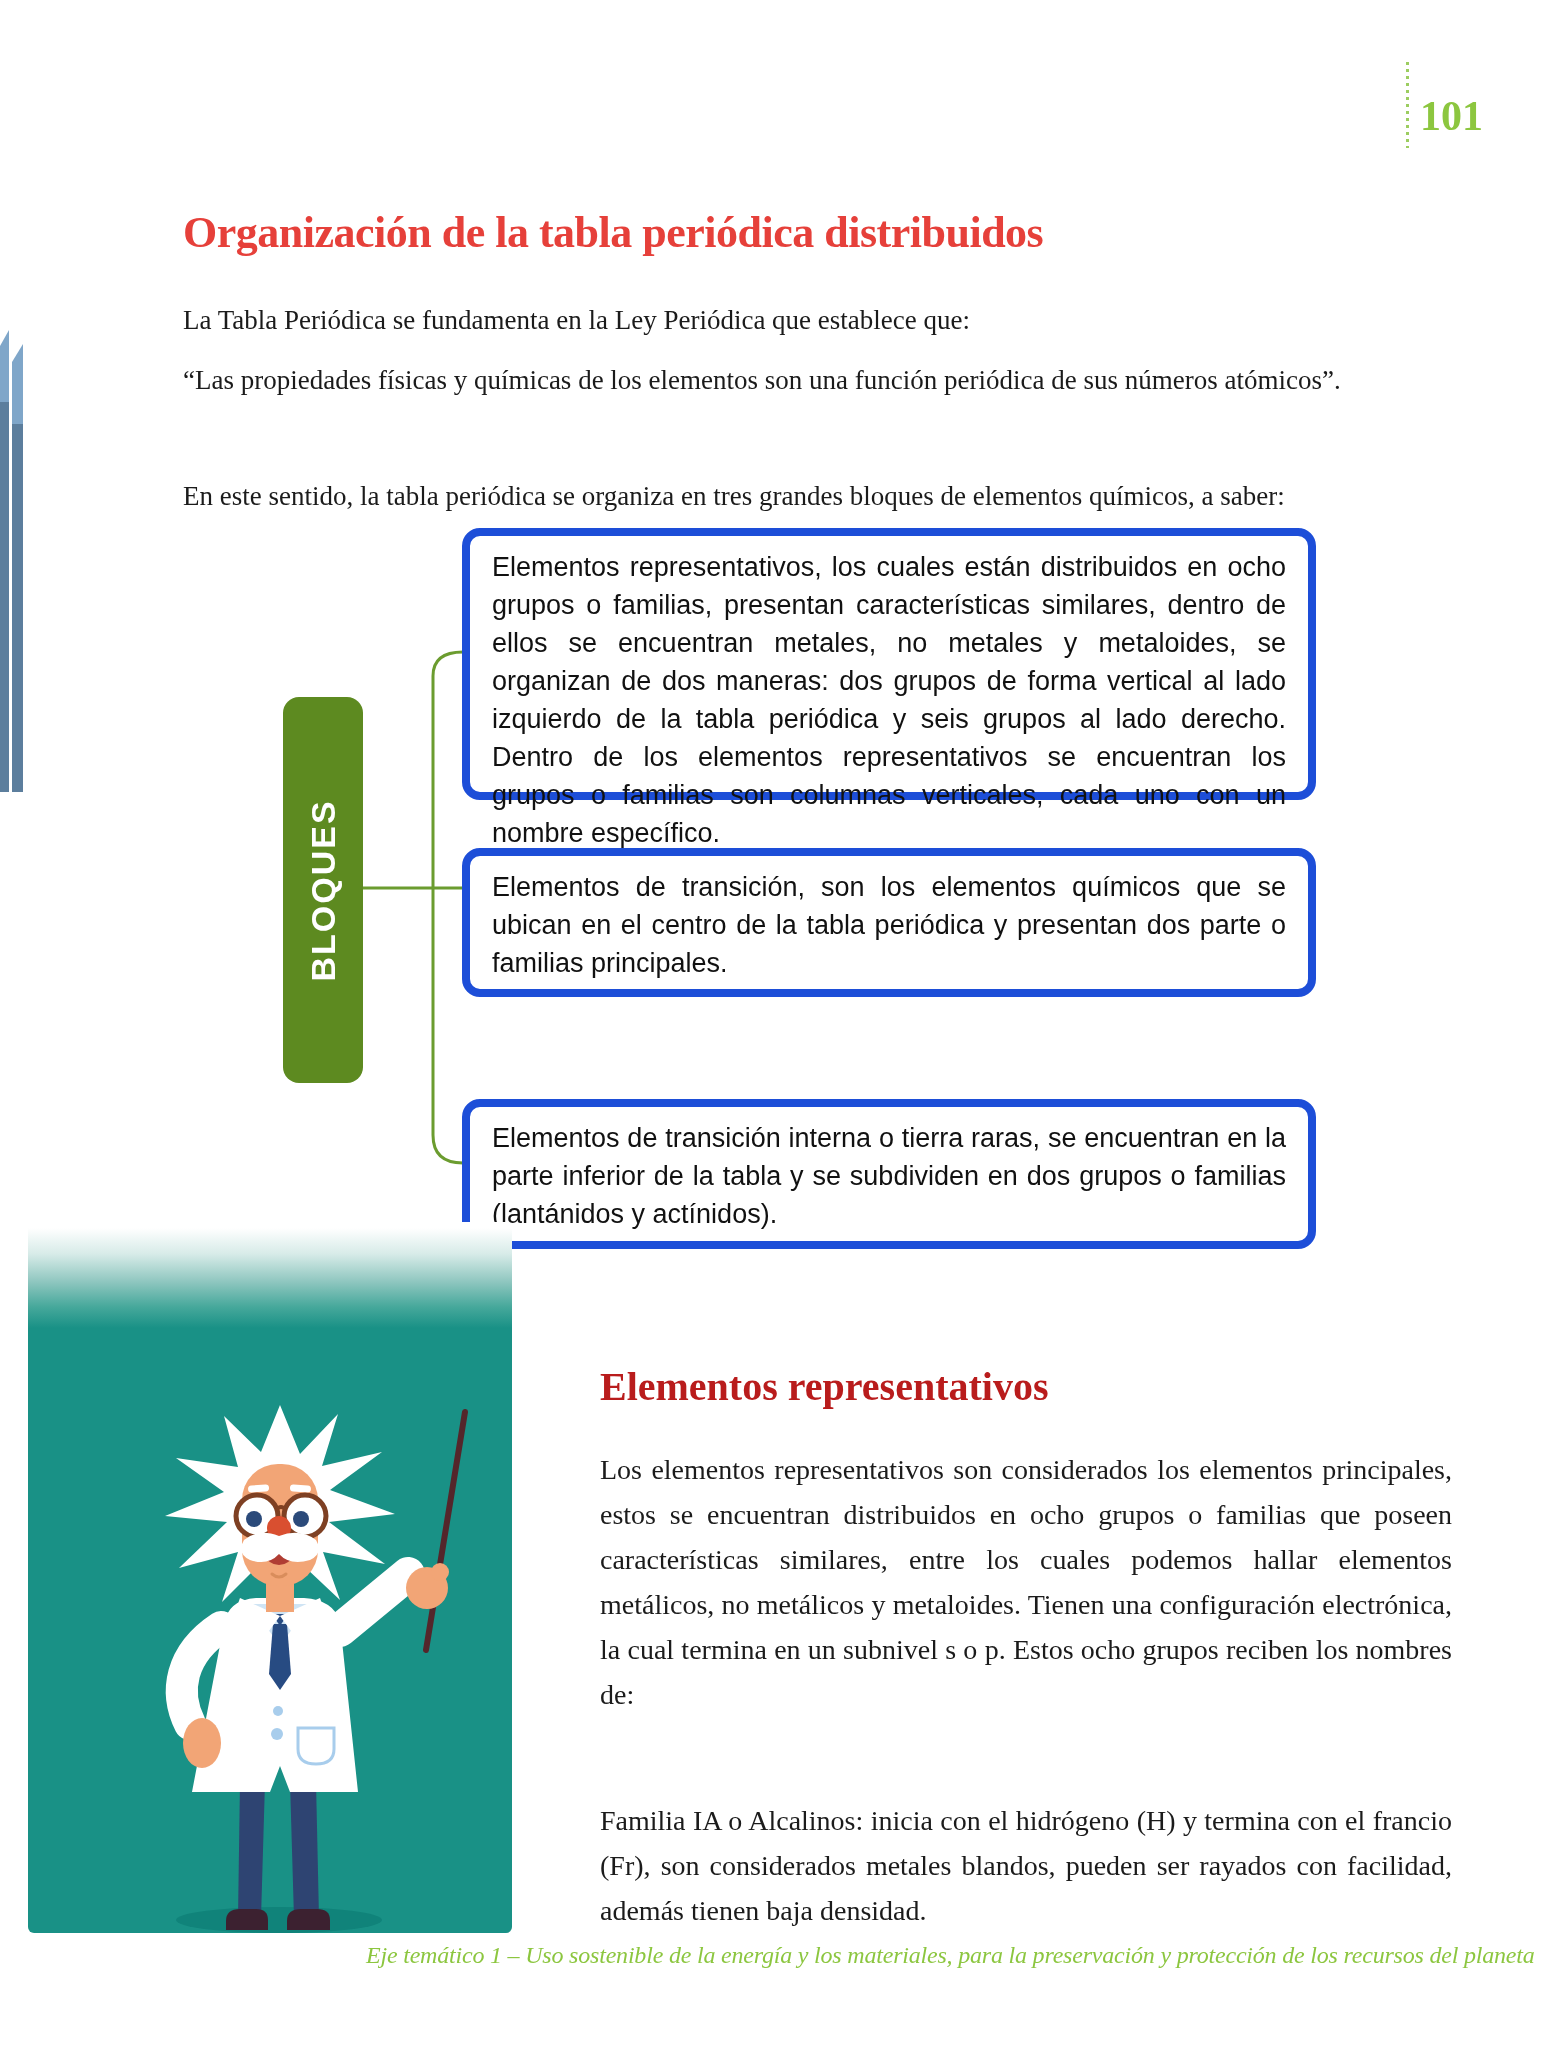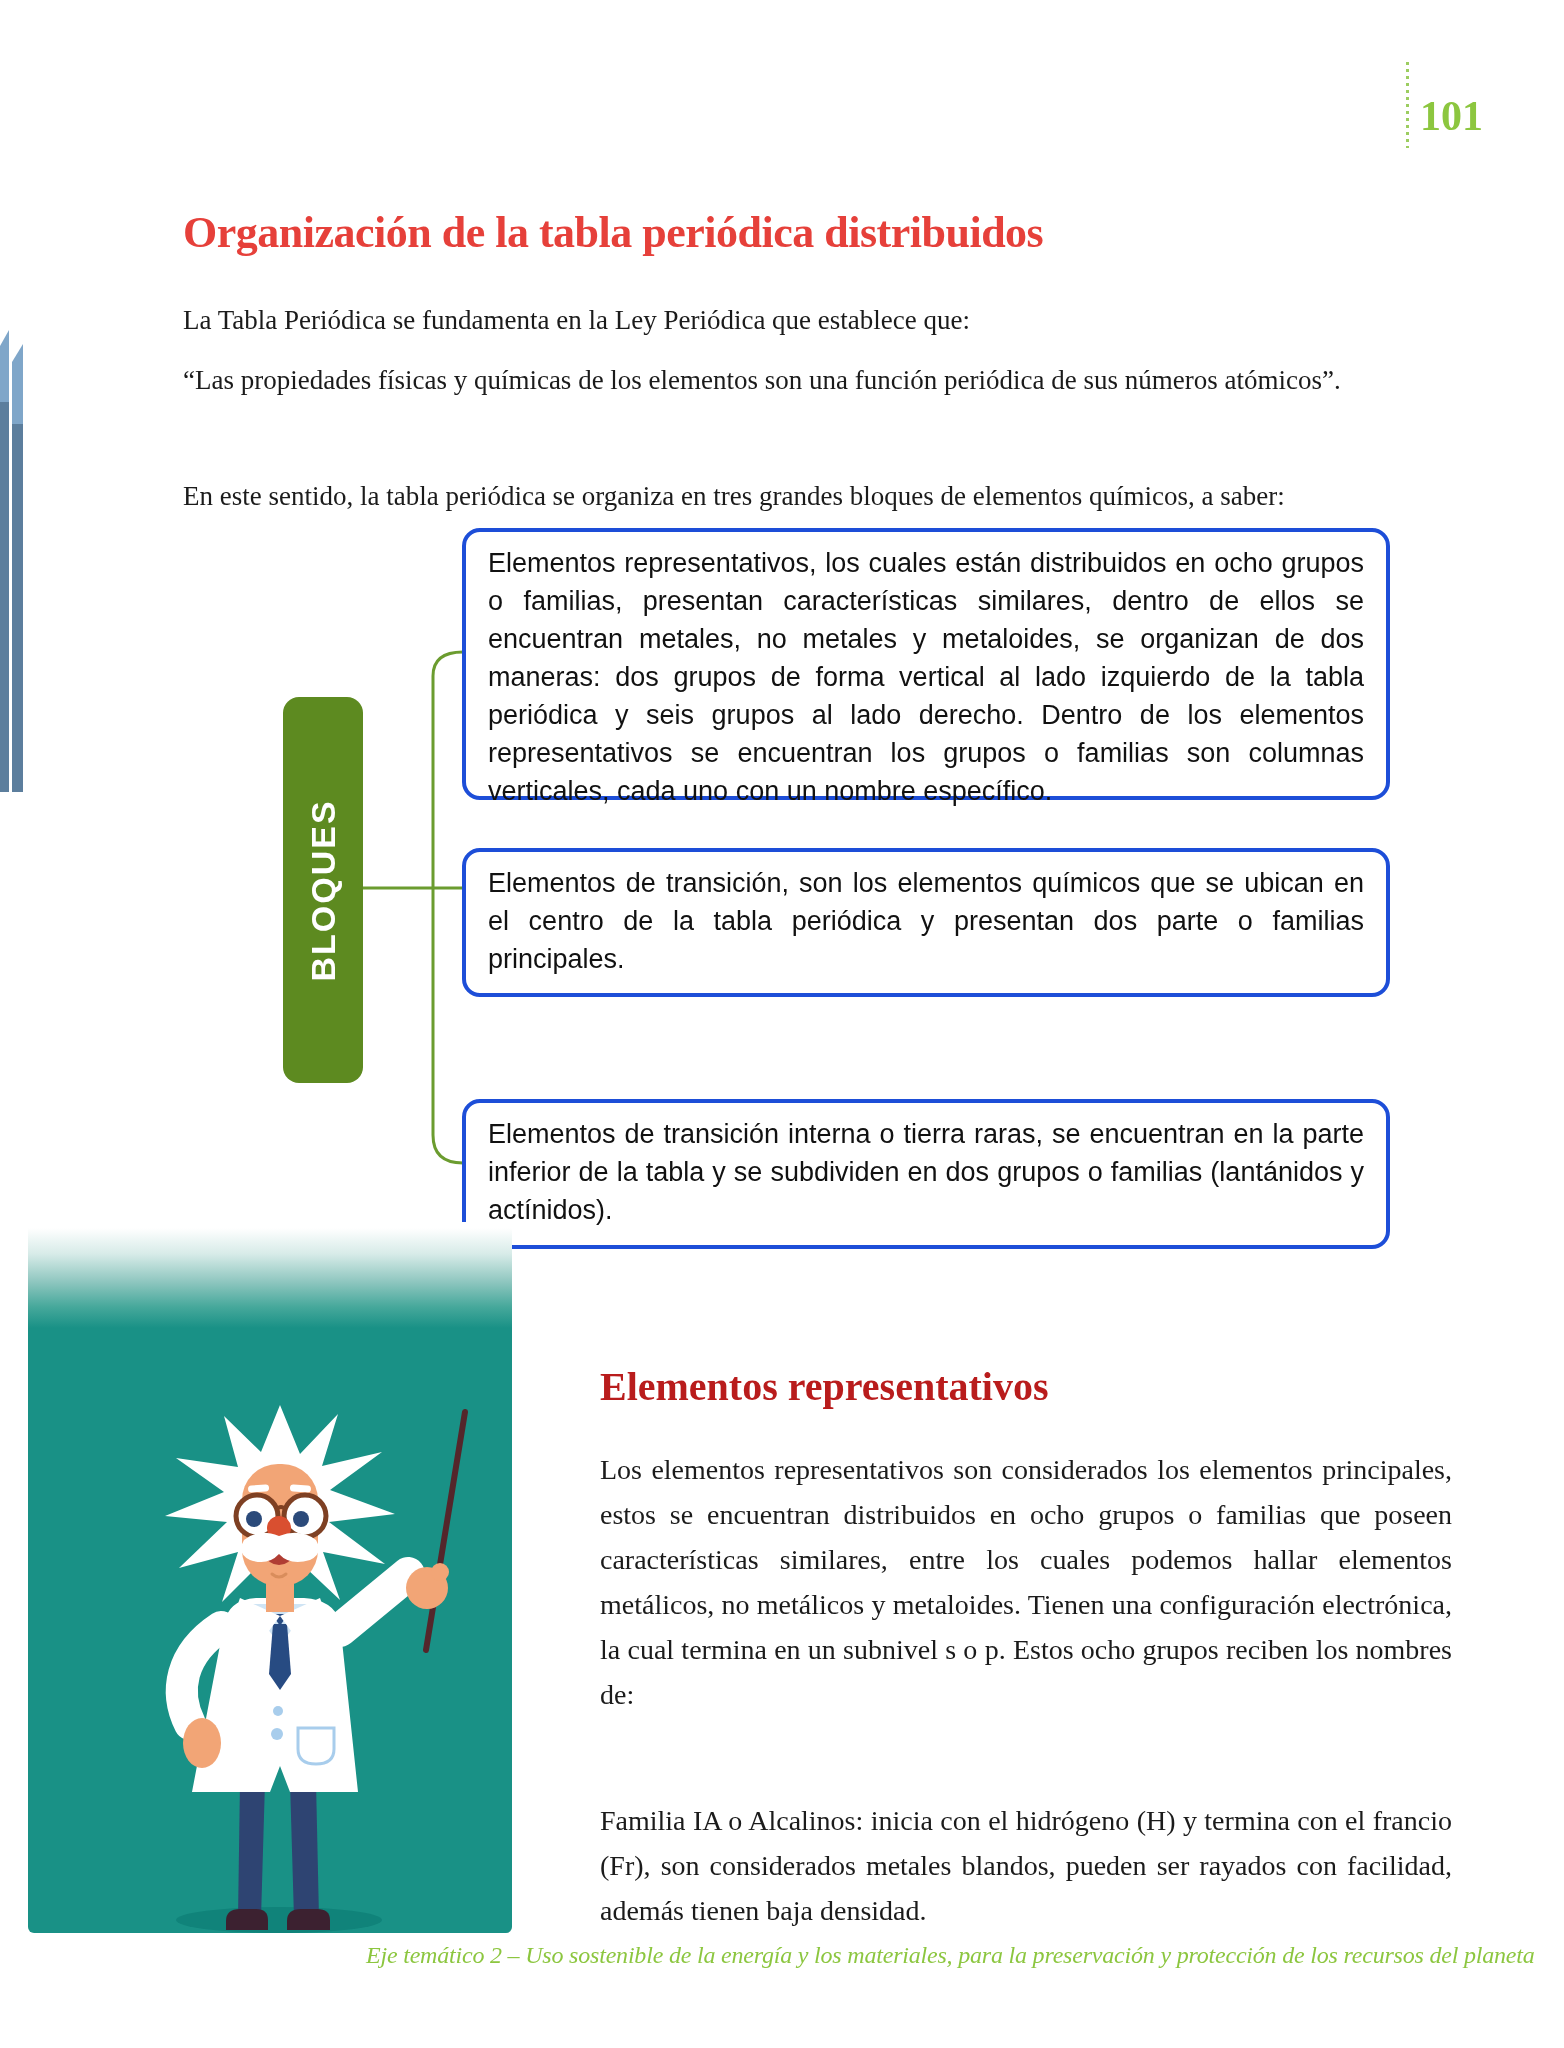--- a/index.html
+++ b/index.html
@@ -28,21 +28,21 @@
     text-align:justify;color:#1b1b1b;}
   #intro-p1{top:273px;text-align:left;}
   #intro-p2{top:333px;}
   #intro-p3{top:449px;}
 
   
   #bloques-box{position:absolute;left:283px;top:697px;width:80px;height:386px;background:#5d8a20;
     border-radius:16px;display:flex;align-items:center;justify-content:center;}
   #bloques-box span{transform:rotate(-90deg);white-space:nowrap;color:#ffffff;
     font-family:"Liberation Sans",sans-serif;font-weight:bold;font-size:34px;letter-spacing:2px;}
-  .diagram-box{position:absolute;left:462px;width:928px;background:#ffffff;border:4px solid #1d4ed8;
+  .diagram-box{position:absolute;left:462px;width:854px;background:#ffffff;border:8px solid #1d4ed8;
     border-radius:18px;box-sizing:border-box;font-family:"Liberation Sans",sans-serif;
     font-size:27px;line-height:38px;color:#111111;text-align:justify;padding:12px 22px;}
   #diagram-box-1{top:528px;height:272px;}
   #diagram-box-2{top:848px;height:149px;}
   #diagram-box-3{top:1099px;height:150px;}
   #bracket-svg{position:absolute;left:355px;top:630px;width:120px;height:560px;}
 
   
   #teal-panel{position:absolute;left:28px;top:1222px;width:484px;height:711px;border-radius:6px;
     background:linear-gradient(180deg,#ffffff 0px,#ffffff 6px,#d7ebe8 32px,#8ec6bf 60px,
@@ -153,15 +153,15 @@
       <circle cx="250" cy="489" r="5" fill="#a8cdec"></circle>
       <circle cx="249" cy="512" r="6" fill="#a8cdec"></circle>
       <path d="M270,506 L306,506 L306,527 Q306,542 288,542 Q270,542 270,527 Z" fill="none" stroke="#a8cdec" stroke-width="3"></path>
     </svg>
   </div>
 
   <h2 id="section-title">Elementos representativos</h2>
   <p id="section-p1" class="col-par">Los elementos representativos son considerados los elementos principales, estos se encuentran distribuidos en ocho grupos o familias que poseen características similares, entre los cuales podemos hallar elementos metálicos, no metálicos y metaloides. Tienen una configuración electrónica, la cual termina en un subnivel s o p. Estos ocho grupos reciben los nombres de:</p>
   <p id="section-p2" class="col-par">Familia IA o Alcalinos: inicia con el hidrógeno (H) y termina con el francio (Fr), son considerados metales blandos, pueden ser rayados con facilidad, además tienen baja densidad.</p>
 
-  <div id="footer-line">Eje temático 2 – Uso sostenible de la energía y los materiales, para la preservación y protección de los recursos del planeta</div>
+  <div id="footer-line">Eje temático 1 – Uso sostenible de la energía y los materiales, para la preservación y protección de los recursos del planeta</div>
 
 </div>
 
 </body></html>

